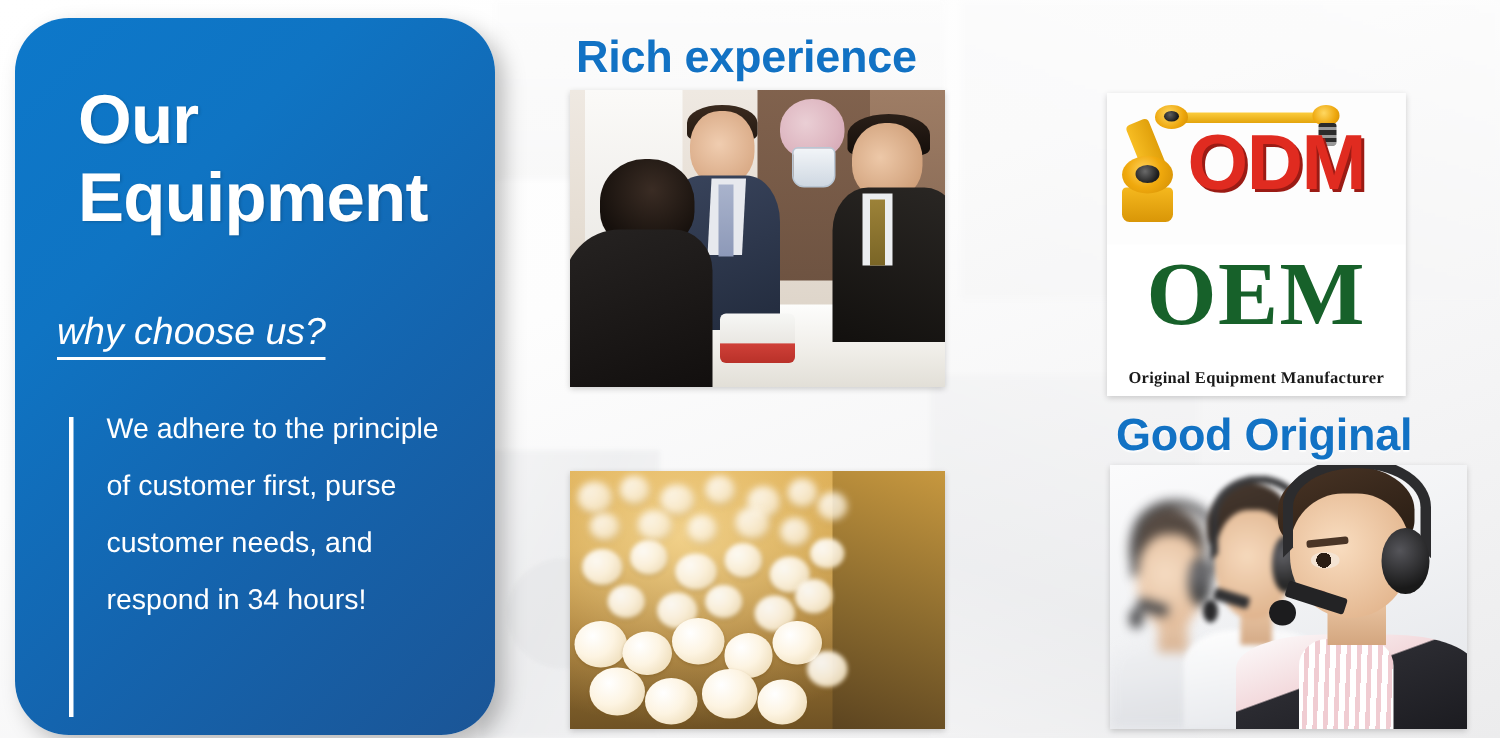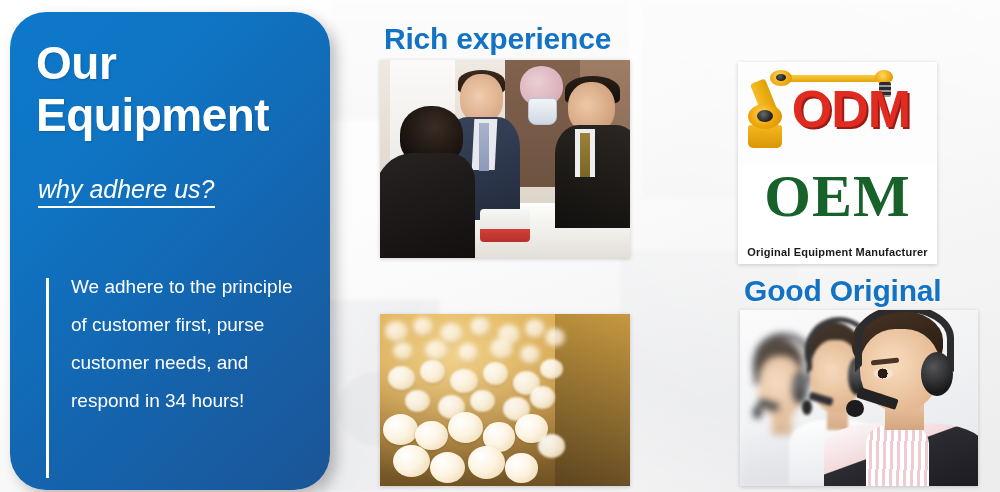--- a/index.html
+++ b/index.html
@@ -75,21 +75,21 @@
     padding: 26px 22px 0 26px;
     box-sizing: border-box;
   }
   .panel-title {
     color: #ffffff;
     font-size: 46px;
     font-weight: bold;
     line-height: 1.13;
     letter-spacing: -0.5px;
     text-shadow: 1px 1px 2px rgba(0,0,0,0.18);
-    margin: 0;
+    margin: 16px;
   }
   .panel-title .line2 { display: block; }
 
   .panel-sub {
     color: #ffffff;
     font-size: 25px;
     font-style: italic;
     font-weight: normal;
     margin: 34px 0 0 2px;
     display: inline-block;
@@ -346,21 +346,21 @@
     font-size: 60px;
     font-weight: bold;
     color: #17612a;
     line-height: 1;
     letter-spacing: 1px;
   }
   .oem-caption {
     position: absolute;
     left: 0; right: 0; bottom: 6%;
     text-align: center;
-    font-family: Liberation Sans, sans-serif;
+    font-family: Liberation Serif, serif;
     font-size: 11px;
     font-weight: bold;
     color: #1a1a1a;
     letter-spacing: 0.2px;
   }
 
   
   .cotton-scene {
     position: absolute; inset: 0;
     background:
@@ -480,21 +480,21 @@
   <div class="bg-blob b1"></div>
   <div class="bg-blob b2"></div>
   <div class="bg-circle"></div>
 
   <div class="panel">
     <div class="panel-inner">
       <h1 class="panel-title">
         <span>Our</span>
         <span class="line2">Equipment</span>
       </h1>
-      <div class="panel-sub">why adhere us?</div>
+      <div class="panel-sub">why choose us?</div>
     </div>
     <div class="panel-body-wrap">
       <div class="accent-rule"></div>
       <p class="panel-body">We adhere to the principle of customer first, purse customer needs, and respond in 34 hours!</p>
     </div>
   </div>
 
   <div class="heading h-rich">Rich experience</div>
 
   <div class="photo p-meeting">

